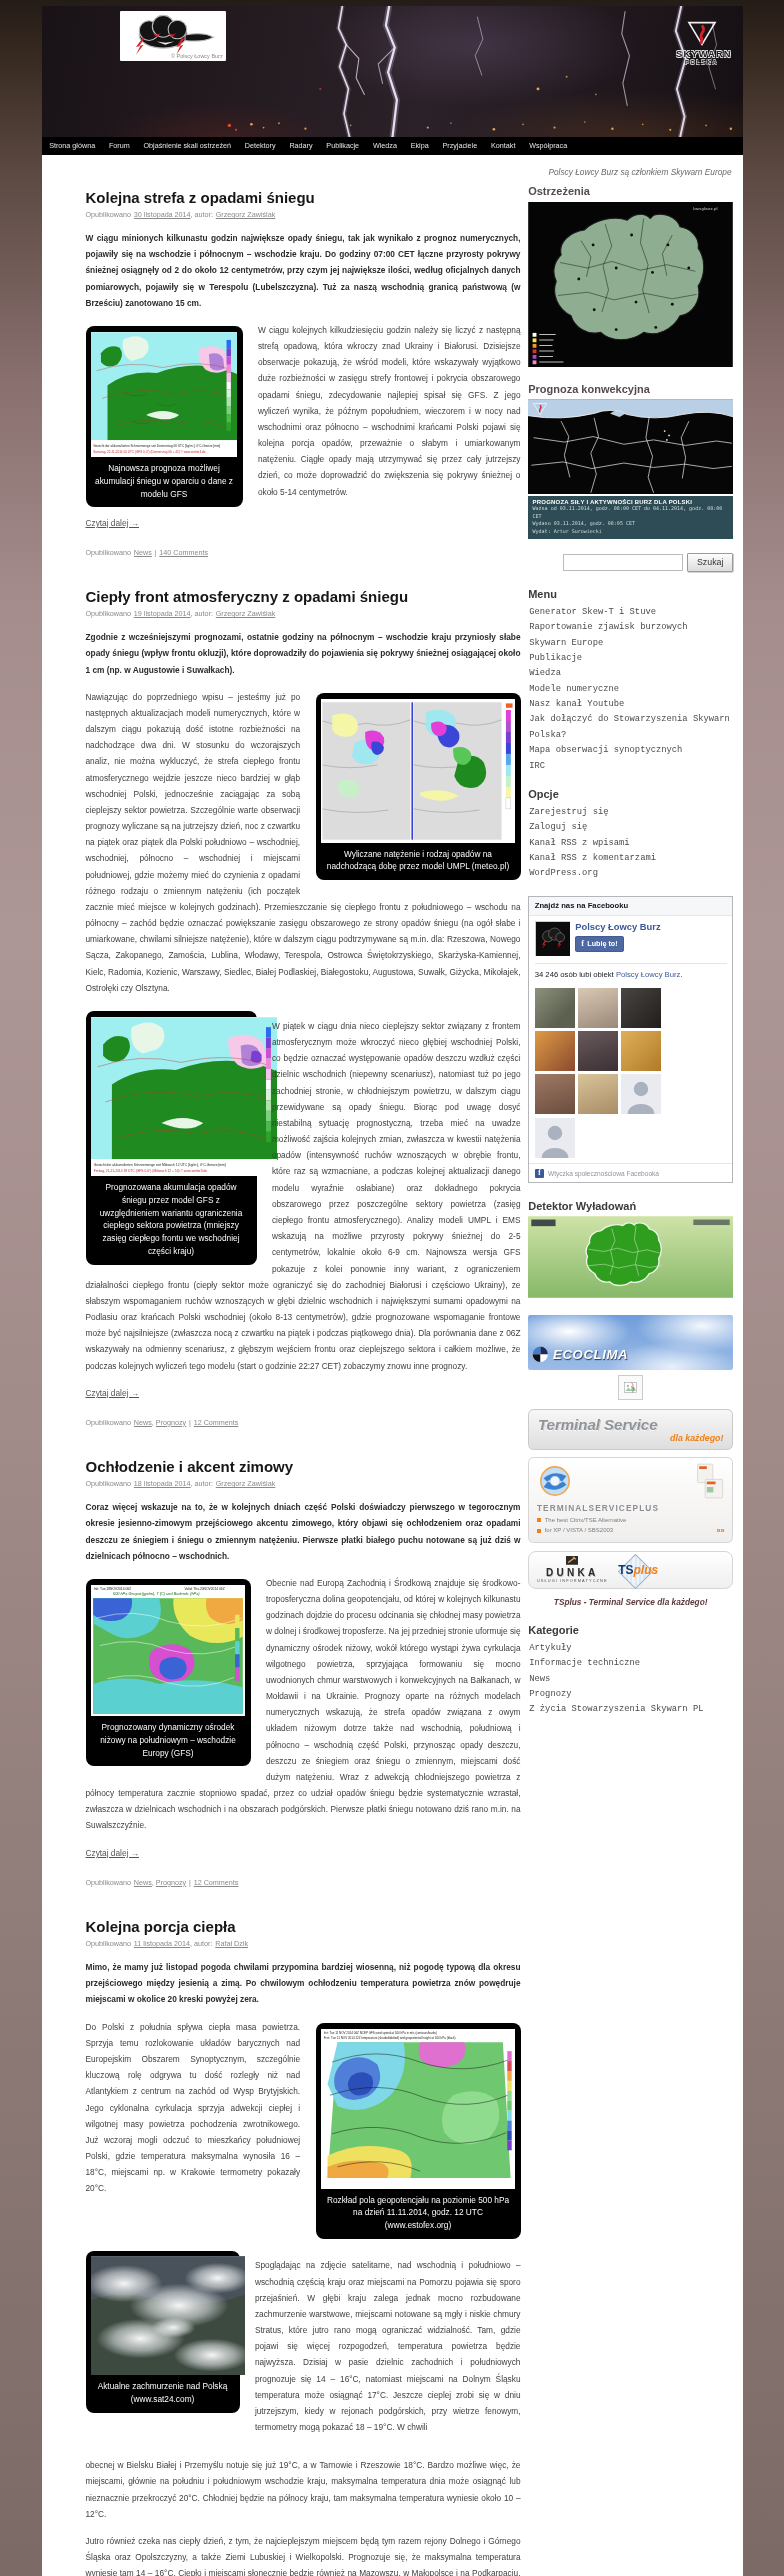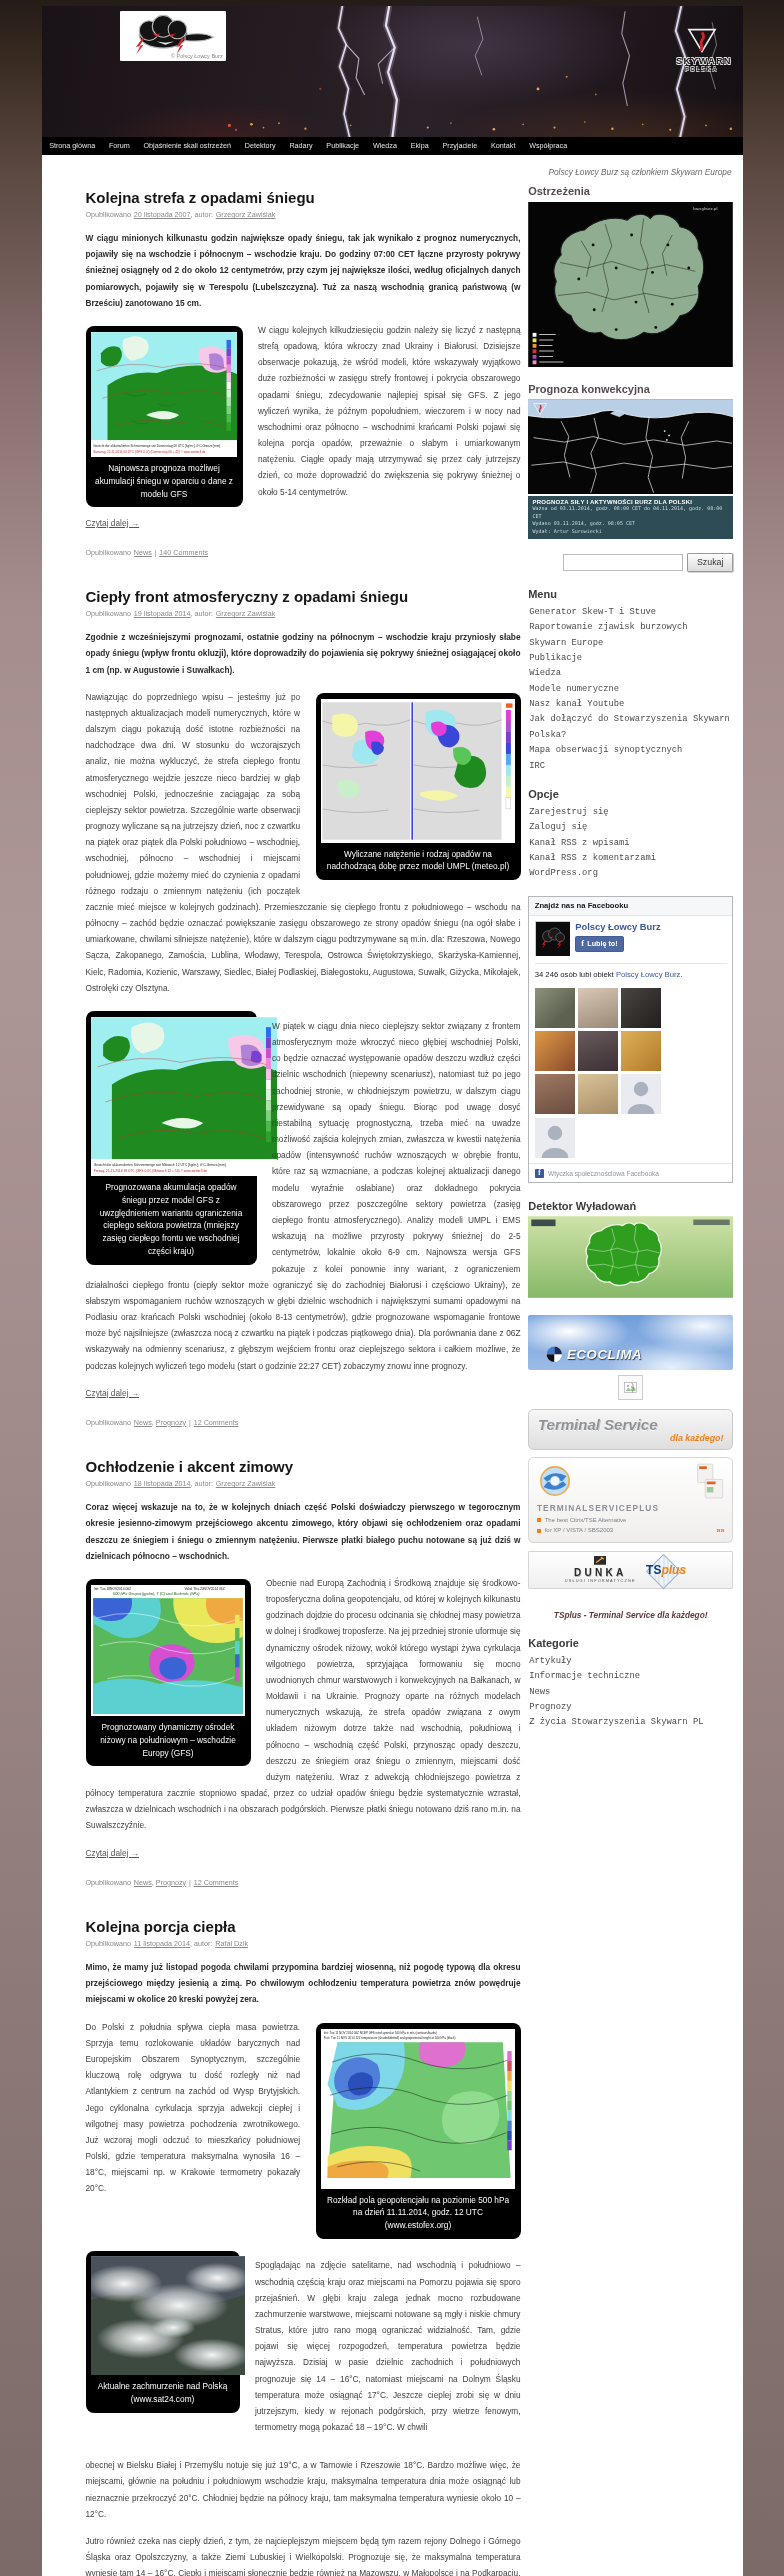--- a/index.html
+++ b/index.html
@@ -16,21 +16,21 @@
   
   .header-photo { position:relative; height:131px; overflow:hidden;
     background:
       radial-gradient(ellipse 231px 88px at 62% 30%, rgba(120,100,140,.30), transparent 70%),
       radial-gradient(ellipse 276px 66px at 85% 100%, rgba(150,90,40,.25), transparent 70%),
       radial-gradient(ellipse 165px 50px at 25% 100%, rgba(120,40,30,.28), transparent 70%),
       linear-gradient(100deg,#191216 0%,#241b21 30%,#2b2128 55%,#231a20 75%,#150f13 100%); }
   .header-photo svg.storm { position:absolute; inset:0; width:100%; height:100%; }
   .plb-logo { position:absolute; left:78px; top:5.5px; width:106px; height:50px; background:#fff; border-radius:1.1px; }
   .plb-logo .copy { position:absolute; right:2.8px; bottom:1.7px; font-size:5.5px; color:#8a8a8a; }
-  .skywarn { position:absolute; right:15.4px; top:22px; width:51px; text-align:center; color:#f2f2f2; }
+  .skywarn { position:absolute; right:15.4px; top:15px; width:51px; text-align:center; color:#f2f2f2; }
   .skywarn .sw-word { font-size:9.4px; font-weight:bold; letter-spacing:1.1px; color:#1a1a1a;
     text-shadow:-0.6px -0.6px 0 #e8e8e8,0.6px -0.6px 0 #e8e8e8,-0.6px 0.6px 0 #e8e8e8,0.6px 0.6px 0 #e8e8e8; }
   .skywarn .sw-word2 { font-size:5.5px; font-weight:bold; letter-spacing:1.7px; color:#1a1a1a;
     text-shadow:-0.6px -0.6px 0 #d8d8d8,0.6px -0.6px 0 #d8d8d8,-0.6px 0.6px 0 #d8d8d8,0.6px 0.6px 0 #d8d8d8; }
   .navbar { background:#000; height:18px; display:flex; align-items:center; padding:0 7.7px; }
   .navbar a { color:#e6e6e6; font-size:7.2px; margin-right:13.8px; white-space:nowrap; }
 
   
   .content { padding:7.7px 8.8px 0 44px; }
   .membership { text-align:right; font-style:italic; font-size:8.3px; color:#6b6b6b; padding:4.4px 2.2px 8.8px 0; }
@@ -97,38 +97,38 @@
   .fb-sq { width:9.4px; height:9.4px; background:#3b5998; color:#fff; font-family:"Liberation Serif",serif; font-weight:bold;
     font-size:7.2px; text-align:center; line-height:9.4px; border-radius:1.1px; margin-right:3.9px; }
   .fb-foot span.txt { font-size:6.6px; color:#90949c; }
 
   
   .eco { height:55px; border-radius:2.2px; position:relative; overflow:hidden; display:block;
     background:radial-gradient(ellipse 88px 33px at 20% 30%, #ffffff 0%, rgba(255,255,255,0) 70%),
                radial-gradient(ellipse 110px 44px at 85% 20%, #f4f8fd 0%, rgba(255,255,255,0) 60%),
                radial-gradient(ellipse 99px 39px at 70% 95%, #e8f0fa 0%, rgba(255,255,255,0) 65%),
                linear-gradient(#6f9ddb,#9cbce6); margin-bottom:5.5px; }
-  .eco-logo { position:absolute; left:18px; bottom:6.6px; display:flex; align-items:center; }
+  .eco-logo { position:absolute; left:4px; bottom:6.6px; display:flex; align-items:center; }
   .eco-name { font-size:13.2px; font-weight:bold; font-style:italic; color:#fff; letter-spacing:0.6px;
     text-shadow:0.6px 1.1px 1.1px #23304d; margin-left:4.4px; }
   .broken { width:25px; height:25px; margin:5.5px auto 8.8px; background:#fafafa; border:0.6px solid #ccc;
     display:flex; align-items:center; justify-content:center; }
   .ts1 { border-radius:5.5px; border:0.6px solid #c9c9c9; background:linear-gradient(#f7f7f7,#dedede);
     padding:6.6px 8.8px 5.5px; margin-bottom:6.6px; display:block; }
   .ts1-main { font-size:15px; font-weight:bold; color:#8f9398; font-style:italic;
     text-shadow:0 0.6px 0 #fff, 0.6px 1.1px 0.6px #b5b8bc; }
   .ts1-sub { text-align:right; font-size:8.8px; font-weight:bold; font-style:italic; color:#f08018; }
   .tsp { border-radius:5.5px; border:0.6px solid #d5d5d5; background:linear-gradient(#ffffff,#f0eeec); padding:5.5px 7.7px; margin-bottom:7.7px; display:block; }
   .tsp-top { display:flex; justify-content:space-between; align-items:center; }
   .tsp-name { font-size:8.3px; font-weight:bold; letter-spacing:1.1px; color:#8a8f96; margin:4.4px 0 2.2px; }
   .tsp-line { display:flex; align-items:center; font-size:6px; color:#7a8088; line-height:1.6; }
   .tsp-line .bullet { width:3.9px; height:3.9px; background:#f08018; margin-right:3.9px; flex:0 0 3.9px; }
   .tsp-line .arr { margin-left:auto; color:#e56a10; font-weight:bold; font-size:7.2px; }
-  .dunka { border-radius:1px; border:0.6px solid #d5d5d5; background:linear-gradient(#ffffff,#efefef);
-    padding:4.4px 7.7px; display:flex; align-items:center; justify-content:center; margin-bottom:20px; }
+  .dunka { border-radius:8px; border:0.6px solid #d5d5d5; background:linear-gradient(#ffffff,#efefef);
+    padding:4.4px 7.7px; display:flex; align-items:center; justify-content:flex-start; margin-bottom:7px; }
   .dunka-left { text-align:center; }
   .dunka-name { font-size:10px; font-weight:bold; letter-spacing:3.3px; color:#2b2b2b; text-shadow:0.6px 0.6px 0 #bbb; }
   .dunka-sub { font-size:3.9px; letter-spacing:1.1px; color:#555; }
   .tsplus-logo { position:relative; width:61px; text-align:center; }
   .tsplus-dia { position:absolute; left:15.4px; top:-3.3px; width:25px; height:25px; transform:rotate(45deg);
     border:1.1px solid #9ab4cc; background:repeating-linear-gradient(45deg,#eef4fa 0 2.2px,#dce8f2 2.2px 4.4px); }
   .tsplus-txt { position:relative; font-size:12px; font-weight:bold; }
   .tsplus-txt .ts { color:#123c78; } .tsplus-txt .plus { color:#f08018; font-style:italic; }
   .ts-caption { text-align:center; font-size:8.3px; font-weight:bold; font-style:italic; color:#5c3a3a; margin:2.2px 0 16.5px; line-height:1.5; }
 
@@ -227,21 +227,21 @@
 
   <div class="content">
     <div class="membership">Polscy Łowcy Burz są członkiem Skywarn Europe</div>
     <div class="cols">
 
       <main>
 
         <article>
           <h2 class="post-title">Kolejna strefa z opadami śniegu</h2>
           <div class="post-meta">
-            <span class="pub">Opublikowano</span><a>20 listopada 2007</a><span class="sep">, autor:</span><a>Grzegorz Zawiślak</a>
+            <span class="pub">Opublikowano</span><a>30 listopada 2014</a><span class="sep">, autor:</span><a>Grzegorz Zawiślak</a>
           </div>
           <p class="lead">W ciągu minionych kilkunastu godzin największe opady śniegu, tak jak wynikało z prognoz numerycznych, pojawiły się na wschodzie i północnym – wschodzie kraju. Do godziny 07:00 CET łączne przyrosty pokrywy śnieżnej osiągnęły od 2 do około 12 centymetrów, przy czym jej największe ilości, według oficjalnych danych pomiarowych, pojawiły się w Terespolu (Lubelszczyzna). Tuż za naszą wschodnią granicą państwową (w Brześciu) zanotowano 15 cm.</p>
           <figure class="frame fl" style="width:157px">
             <svg width="146" height="125" viewBox="0 0 265 226">
               <rect width="265" height="196" fill="#9feef0"></rect>
               <path d="M18,38 q14,-18 34,-10 q10,14 -4,30 q-18,10 -30,-4 Z" fill="#1f8a1f"></path>
               <path d="M58,14 q26,-14 44,2 q8,18 -8,30 l-20,6 q-20,-10 -16,-38 Z" fill="#e8f6e8"></path>
               <path d="M30,96 q40,-28 90,-22 q60,-22 120,-8 l25,10 l0,120 l-235,0 Z" fill="#1f8a1f"></path>
               <path d="M196,30 q30,-12 48,6 l8,30 q-24,14 -44,2 q-16,-16 -12,-38 Z" fill="#f6c9e8"></path>
               <path d="M214,40 q18,-6 26,8 l2,18 q-16,8 -26,-2 Z" fill="#b083d8"></path>

